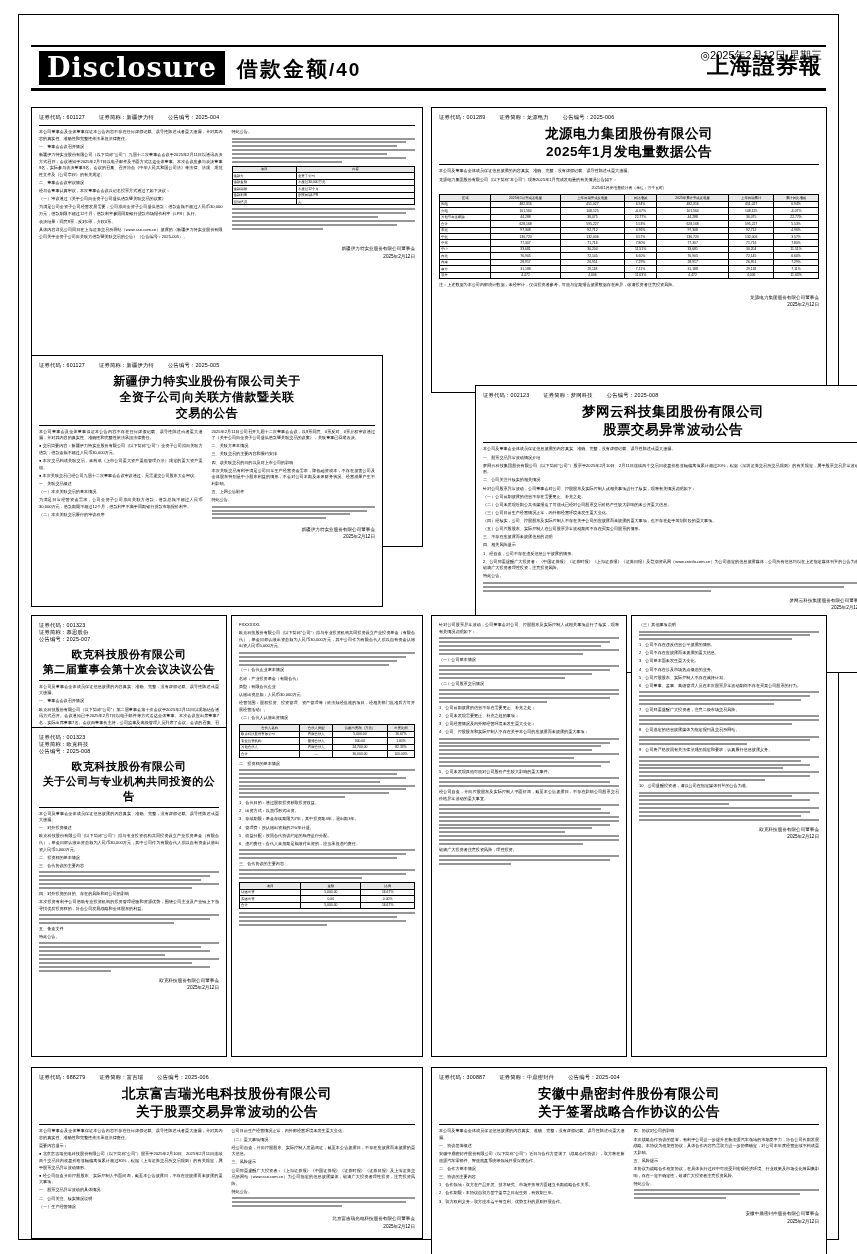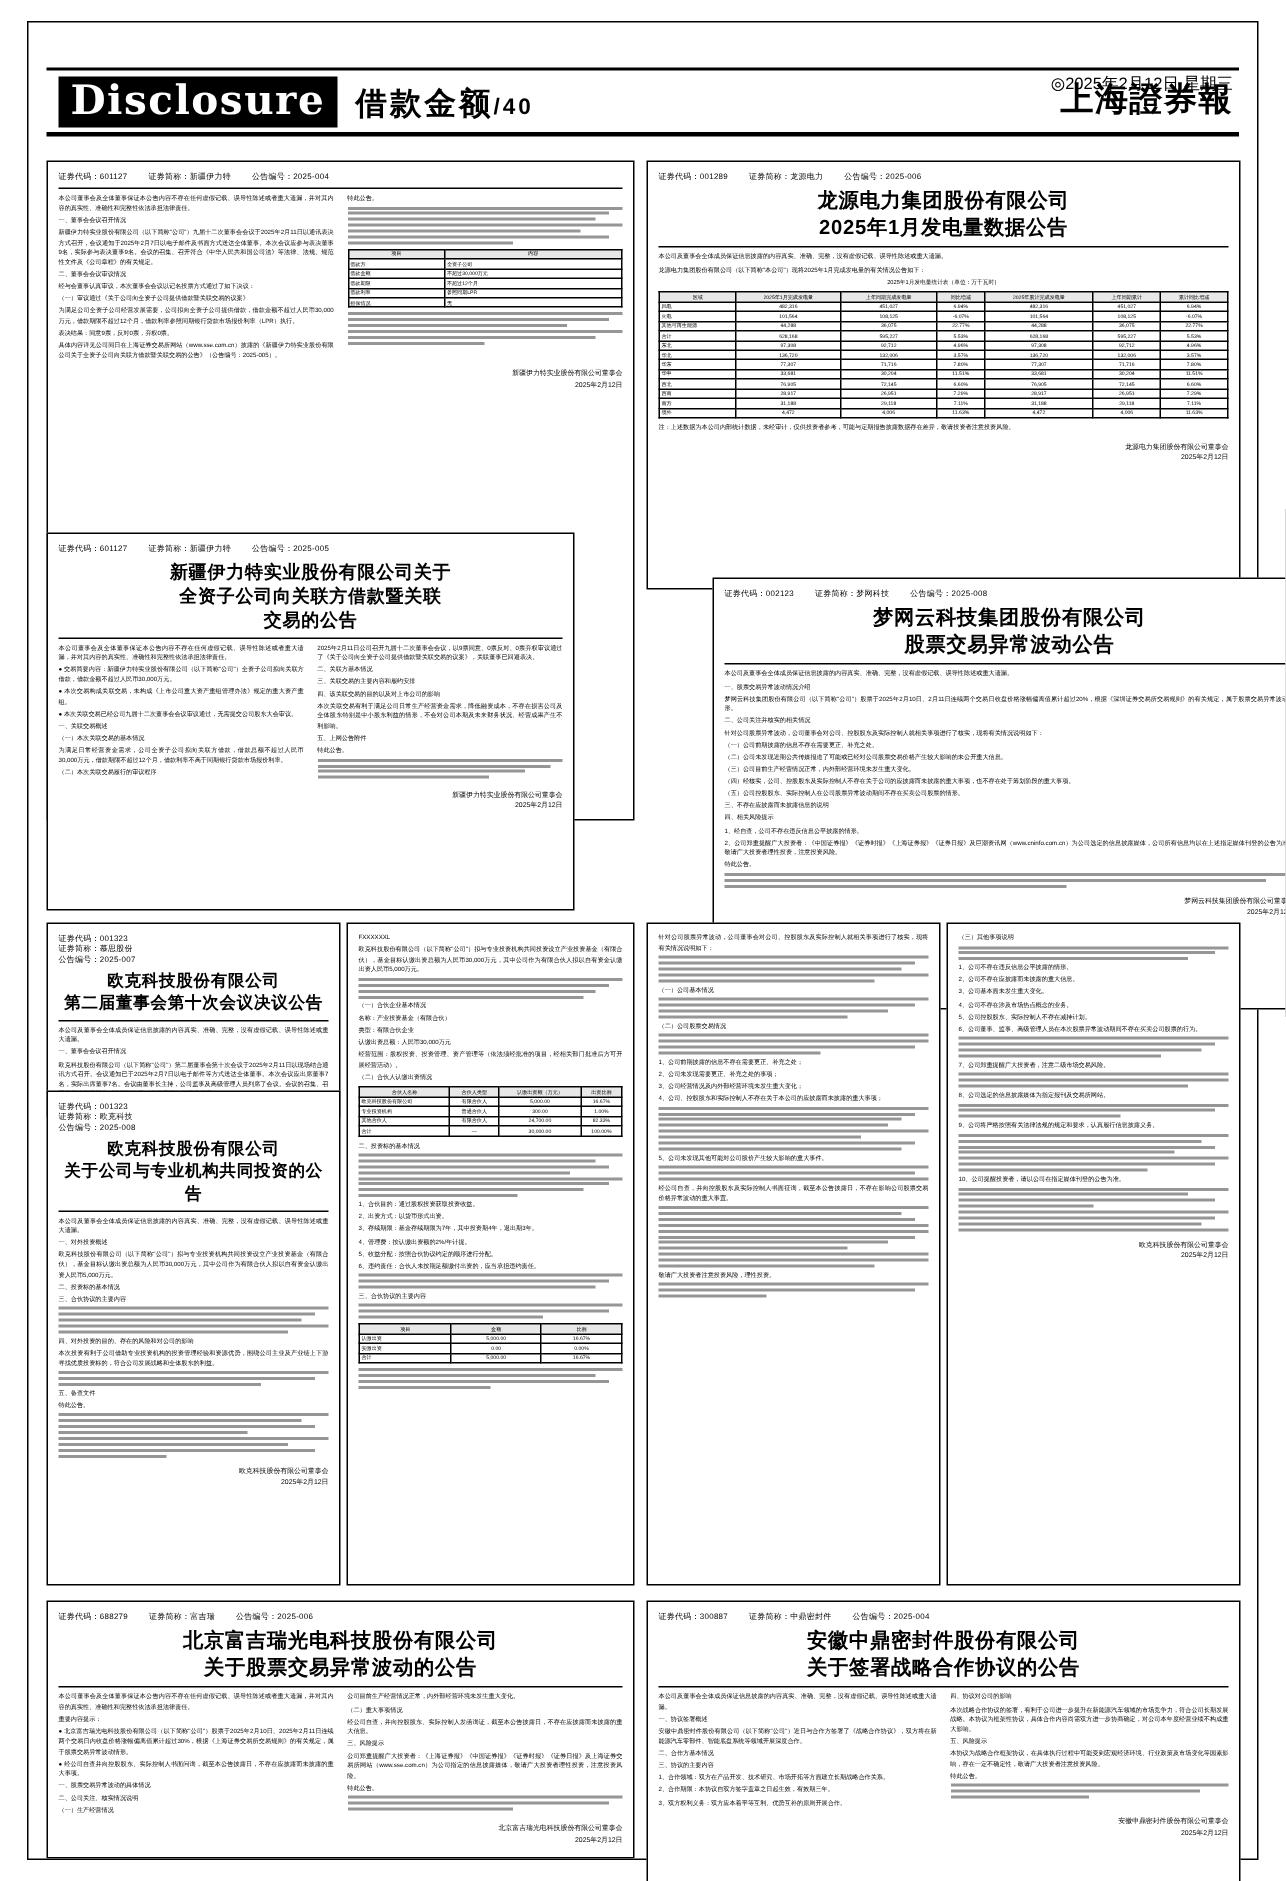--- a/index.html
+++ b/index.html
@@ -44,21 +44,21 @@
 </style>
 </head>
 <body>
 
 <div class="page">
   <div class="sheet">
 
     <div class="masthead">
       <div class="mast-rule-top"></div>
       <div class="disclosure">Disclosure</div>
-      <div class="mast-cn"><span>借款金额</span><span style="font-size:15px">/40</span></div>
+      <div class="mast-cn"><span>借款金额</span><span style="font-size:19px">/40</span></div>
       <div class="mast-right">◎2025年2月12日 星期三</div>
       <div class="mast-paper" style="right:16px;top:6px">上海證券報</div>
       <div class="mast-rule-bot"></div>
     </div>
 
     <div class="box bx-pad" style="left:12px;top:92px;width:392px;height:440px;">
       <div class="codeline">
         <span>证券代码：601127</span>
           <span>证券简称：新疆伊力特</span>
           <span>公告编号：2025-004</span>

